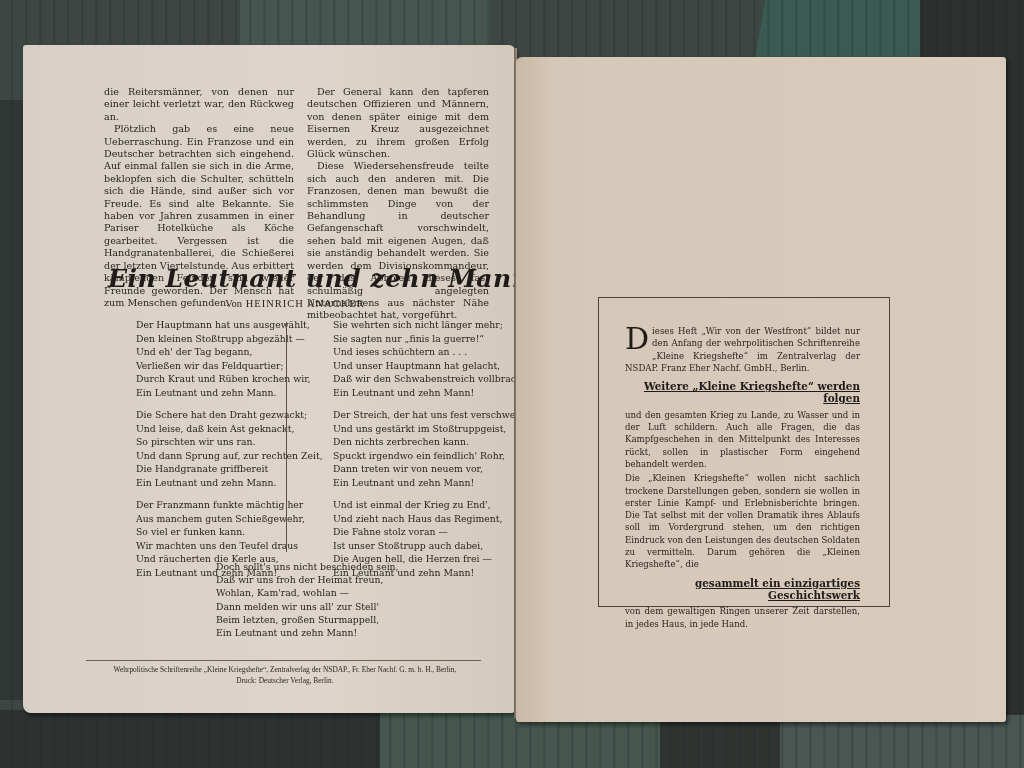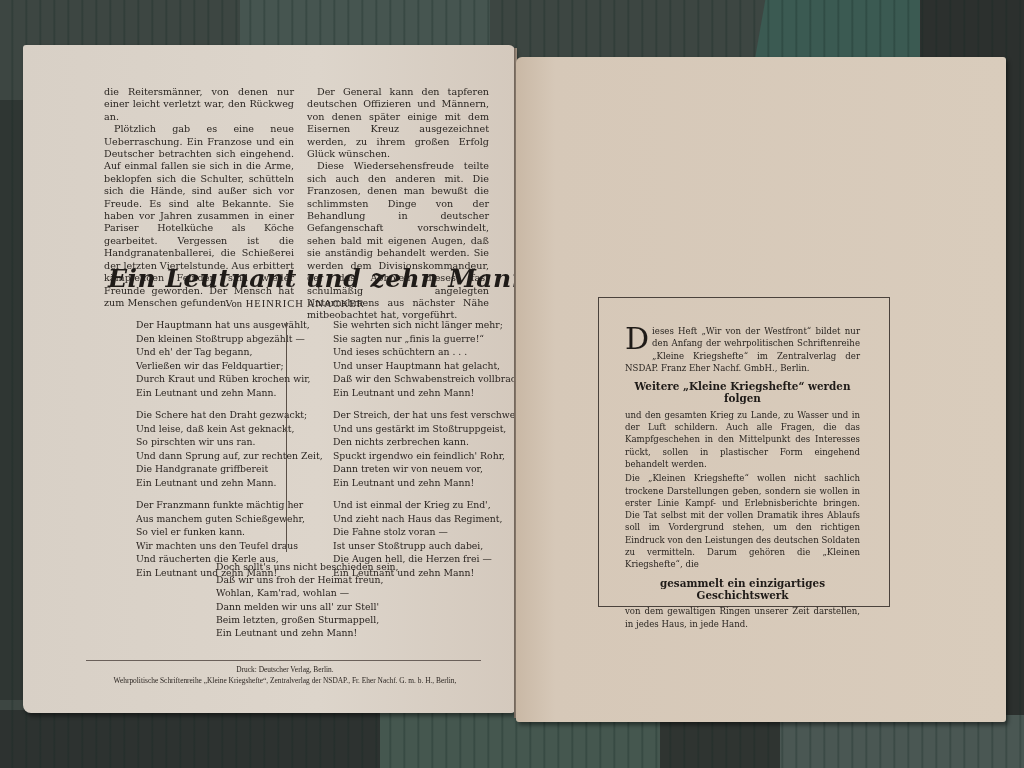--- a/index.html
+++ b/index.html
@@ -67,21 +67,21 @@
       position:absolute; left:625px; top:325px; width:235px;
       font-size:8.6px; line-height:12.3px; color:#2b2622; text-align:justify;
       font-family: "DejaVu Serif", serif;
     }
     .box-text p { margin:0 0 2px 0; }
     .dropcap {
       float:left; font-size:30px; line-height:26px; margin:1px 3px 0 0;
       font-family:"DejaVu Serif", serif; color:#1f1b18;
     }
     .box-heading {
-      text-align:center; font-weight:bold; font-size:10.4px; margin:6px 0 4px 0; color:#1f1b18;
+      text-align:right; font-weight:bold; font-size:10.4px; margin:6px 0 4px 0; color:#1f1b18;text-decoration:underline;
     }
     .spine { position:absolute; left:514px; top:48px; width:3px; height:670px; background:linear-gradient(90deg,#6e6258,#a59484); }
   </style>
 </head>
 <body>
 
 <div class="camo">
   <div class="patch" style="left:0;top:0;width:1024px;height:768px;background:#3d4642;"></div>
   <div class="patch" style="left:240px;top:0;width:250px;height:60px;background:#465550;"></div>
   <div class="patch" style="left:760px;top:0;width:180px;height:60px;background:#3b5a52;transform:skewX(-10deg);"></div>
@@ -172,22 +172,22 @@
   <div style="height:13.2px">Doch sollt's uns nicht beschieden sein,</div>
   <div style="height:13.2px">Daß wir uns froh der Heimat freun,</div>
   <div style="height:13.2px">Wohlan, Kam'rad, wohlan —</div>
   <div style="height:13.2px">Dann melden wir uns all' zur Stell'</div>
   <div style="height:13.2px">Beim letzten, großen Sturmappell,</div>
   <div style="height:13.2px">Ein Leutnant und zehn Mann!</div>
 </div>
 
 <div class="footer-rule"></div>
 <div class="footer">
+  <div>Wehrpolitische Schriftenreihe „Kleine Kriegshefte“, Zentralverlag der NSDAP., Fr. Eher Nachf. G. m. b. H., Berlin,</div>
   <div>Druck: Deutscher Verlag, Berlin.</div>
-  <div>Wehrpolitische Schriftenreihe „Kleine Kriegshefte“, Zentralverlag der NSDAP., Fr. Eher Nachf. G. m. b. H., Berlin,</div>
 </div>
 
 <div class="spine"></div>
 
 <div class="page page-right"></div>
 
 <div class="box"></div>
 <div class="box-text">
   <p>
     <span class="dropcap">D</span>

